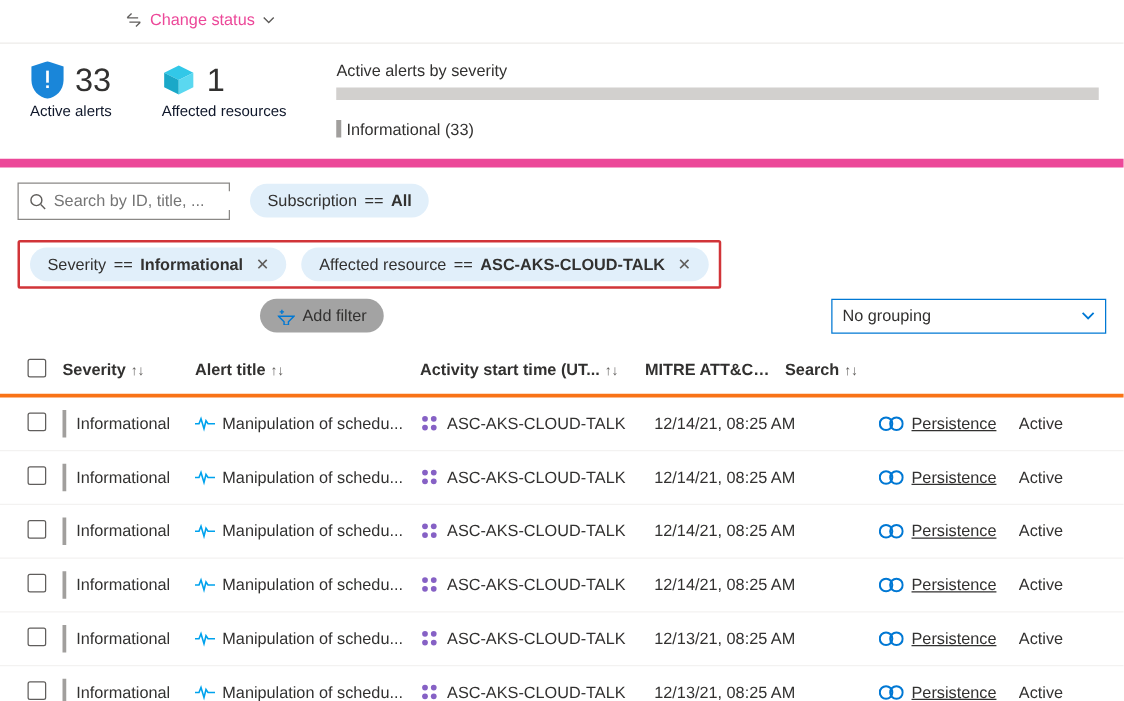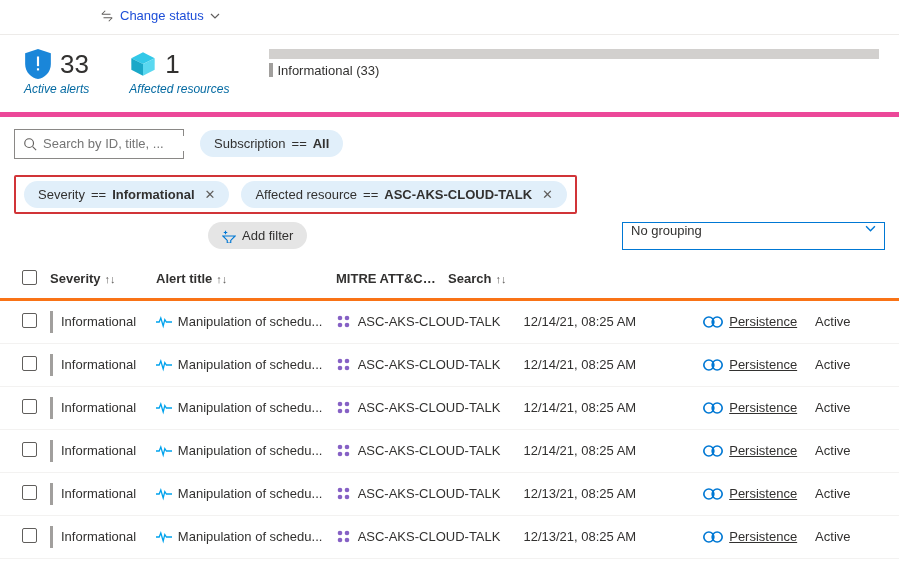--- a/index.html
+++ b/index.html
@@ -1,40 +1,40 @@
 <!DOCTYPE html>
 <html><head>
 <meta charset="utf-8">
 <style>
 * { box-sizing: border-box; margin: 0; padding: 0; }
 body { font-family: "Segoe UI", Arial, sans-serif; font-size: 13px; color: #323130; background: #fff; width: 899px; }
 .toolbar { padding: 8px 0 8px 100px; border-bottom: 1px solid #edebe9; }
-.toolbar-item { display: inline-flex; align-items: center; gap: 6px; color: #1d4ed8; cursor: pointer; }
-.summary { display: flex; align-items: flex-start; padding: 14px 20px 16px 24px; border-bottom: 5px solid #ec4899; gap: 40px; }
+.toolbar-item { display: inline-flex; align-items: center; gap: 6px; color: #ec4899; cursor: pointer; }
+.summary { display: flex; align-items: flex-start; padding: 14px 20px 16px 24px; border-bottom: 7px solid #ec4899; gap: 40px; }
 .stat { display: flex; flex-direction: column; }
 .stat-top { display: flex; align-items: center; gap: 8px; }
 .stat-num { font-size: 26px; font-weight: 400; }
-.stat-label { font-size: 12px; color: #0369a1; margin-top: 2px; font-style: italic; }
+.stat-label { font-size: 12px; color: #0f172a; margin-top: 2px; }
 .severity-block { flex: 1; }
 .severity-title { font-size: 13px; margin-bottom: 6px; }
 .severity-bar { height: 10px; background: #d2d0ce; width: 100%; }
-.severity-text { display: flex; align-items: center; gap: 4px; margin-top: 4px; }
+.severity-text { display: flex; align-items: center; gap: 4px; margin-top: 16px; }
 .sev-swatch { width: 4px; height: 14px; background: #a19f9d; display: inline-block; }
 .filters { padding: 12px 14px; }
 .filters-row1 { display: flex; align-items: center; gap: 16px; flex-wrap: wrap; }
 .search-box { width: 170px; height: 30px; border: 1px solid #8a8886; display: flex; align-items: center; padding: 0 8px; gap: 6px; }
 .search-box input { border: none; outline: none; flex: 1; font-size: 13px; color: #0f766e; }
 .pill { background: #e1effa; border-radius: 16px; padding: 6px 14px; display: inline-flex; align-items: center; gap: 6px; font-size: 13px; }
 .pill .op { color: #323130; }
 .pill b { font-weight: 600; }
 .pill .x { cursor: pointer; font-size: 13px; color: #605e5c; margin-left: 4px; }
 .red-box { border: 2px solid #d13438; padding: 4px 8px; display: inline-flex; gap: 12px; border-radius: 2px; }
 .filters-row2 { display: flex; align-items: center; justify-content: space-between; margin-top: 8px; padding-left: 194px; }
-.add-filter { background: #e5e5e5; border-radius: 16px; padding: 6px 14px; display: inline-flex; align-items: center; gap: 6px; cursor: pointer; }
-.grouping { border: 1px solid #0078d4; height: 28px; display: flex; align-items: flex-start; justify-content: space-between; padding: 0 8px; width: 263px; color: #323130; }
+.add-filter { background: #a3a3a3; border-radius: 16px; padding: 6px 14px; display: inline-flex; align-items: center; gap: 6px; cursor: pointer; }
+.grouping { border: 1px solid #0078d4; height: 28px; display: flex; align-items: center; justify-content: space-between; padding: 0 8px; width: 220px; color: #323130; }
 .grouping .chev { color: #0078d4; }
 .table { width: 100%; }
 .thead { display: flex; align-items: center; padding: 8px 14px 10px 22px; font-weight: 600; font-size: 13px; border-bottom: 3px solid #f97316; }
 .col-chk { width: 28px; }
 .col-sev { width: 106px; }
 .col-title { width: 180px; }
 .col-res { width: 188px; }
 .col-time { width: 180px; }
 .col-mitre { width: 112px; }
 .col-status { width: 70px; }
@@ -81,20 +81,21 @@
       <svg width="28" height="28" viewBox="0 0 24 24">
           <path fill="#32c8e8" d="M12 2 L22 7 L12 12 L2 7 Z"></path>
           <path fill="#1aa8c8" d="M2 7 L12 12 V22 L2 17 Z"></path>
           <path fill="#5ad8f0" d="M22 7 L12 12 V22 L22 17 Z"></path>
         </svg>
       <span class="stat-num">1</span>
     </div>
     <span class="stat-label">Affected resources</span>
   </div>
   <div class="severity-block">
+    <div class="severity-title">Active alerts by severity</div>
     <div class="severity-bar"></div>
     <div class="severity-text">
       <span class="sev-swatch"></span>
       <span>Informational (33)</span>
     </div>
   </div>
 </div>
 
 <div class="filters">
   <div class="filters-row1">
@@ -139,20 +140,21 @@
         </svg>
     </div>
   </div>
 </div>
 
 <div class="table">
   <div class="thead">
     <div class="col-chk"><span class="chk"></span></div>
     <div class="col-sev cell"><span>Severity</span><span class="sort-ic">↑↓</span></div>
     <div class="col-title cell"><span>Alert title</span><span class="sort-ic">↑↓</span></div>
+    <div class="col-time cell"><span>Activity start time (UT...</span><span class="sort-ic">↑↓</span></div>
     <div class="col-mitre cell"><span>MITRE ATT&amp;CK...</span></div>
     <div class="col-status cell"><span>Search</span><span class="sort-ic">↑↓</span></div>
   </div>
   <div id="rows">
       <div class="row">
         <div class="col-chk"><span class="chk"></span></div>
         <div class="col-sev">
           <span class="bar-sev"></span>
           <span class="cell">Informational</span>
         </div>

